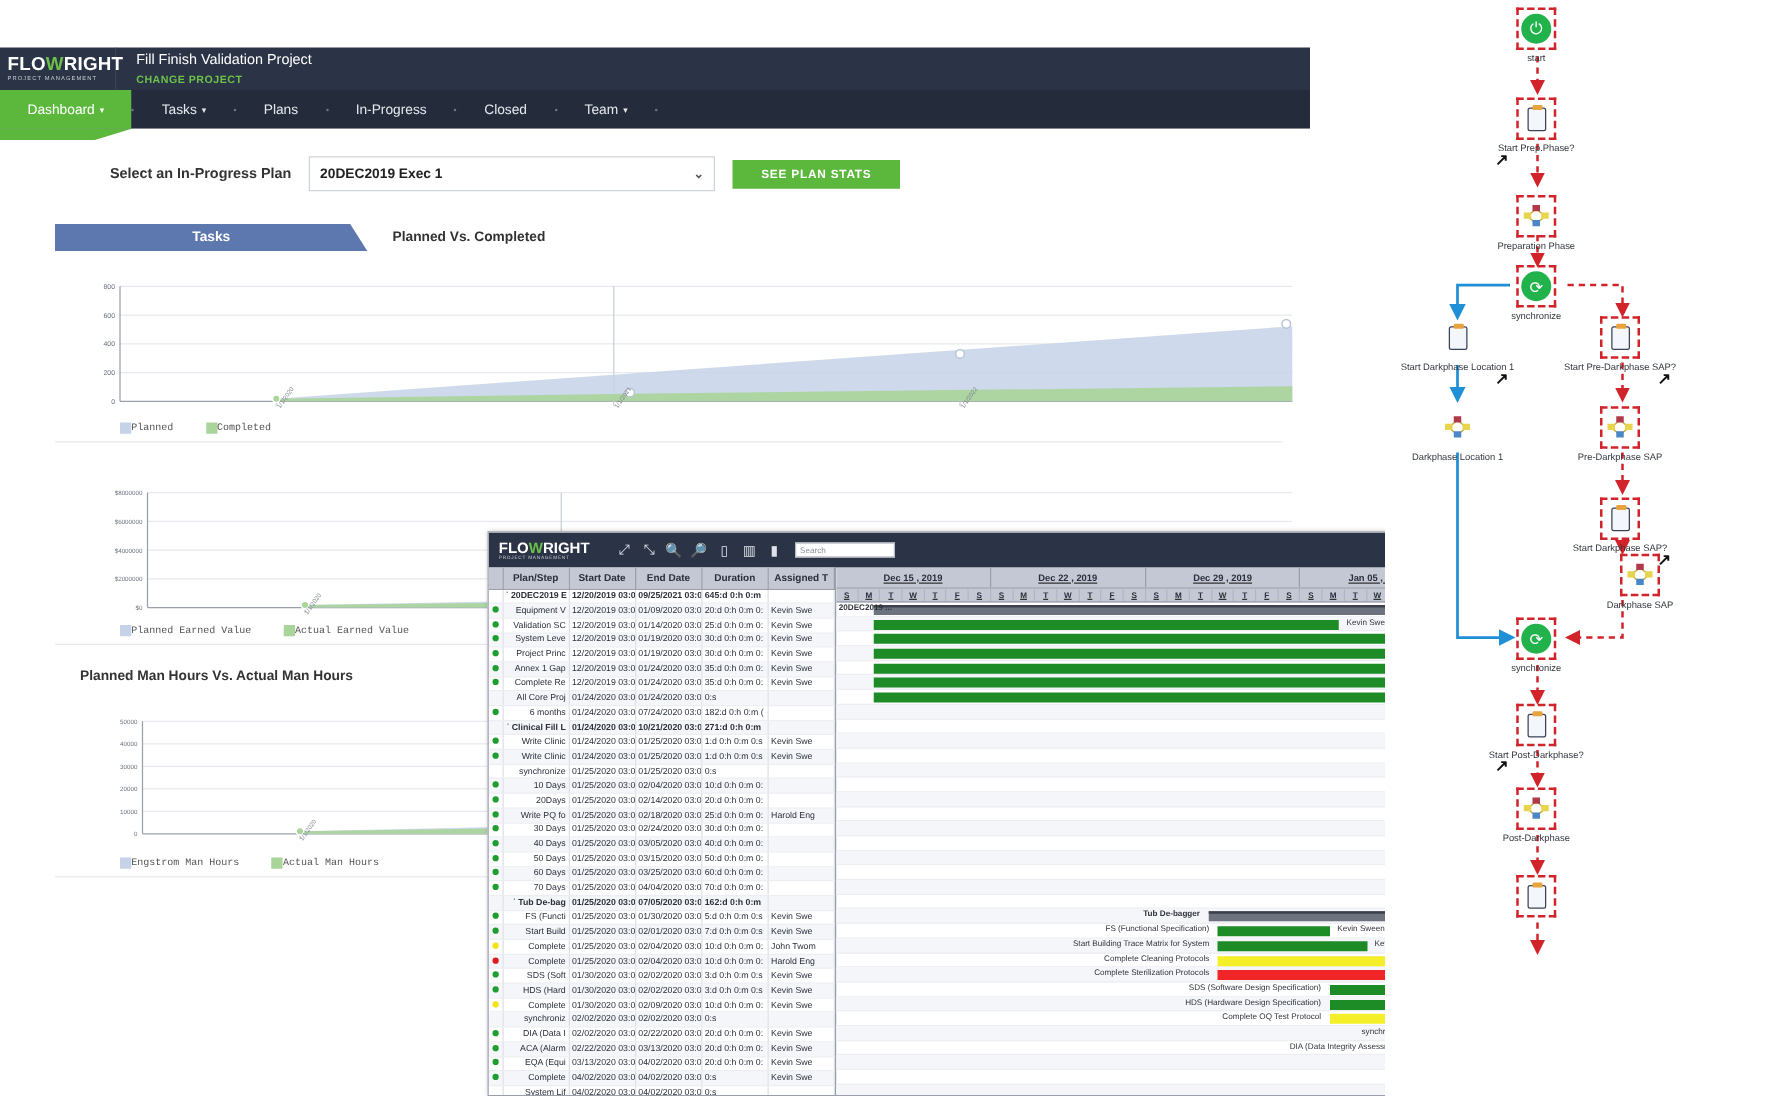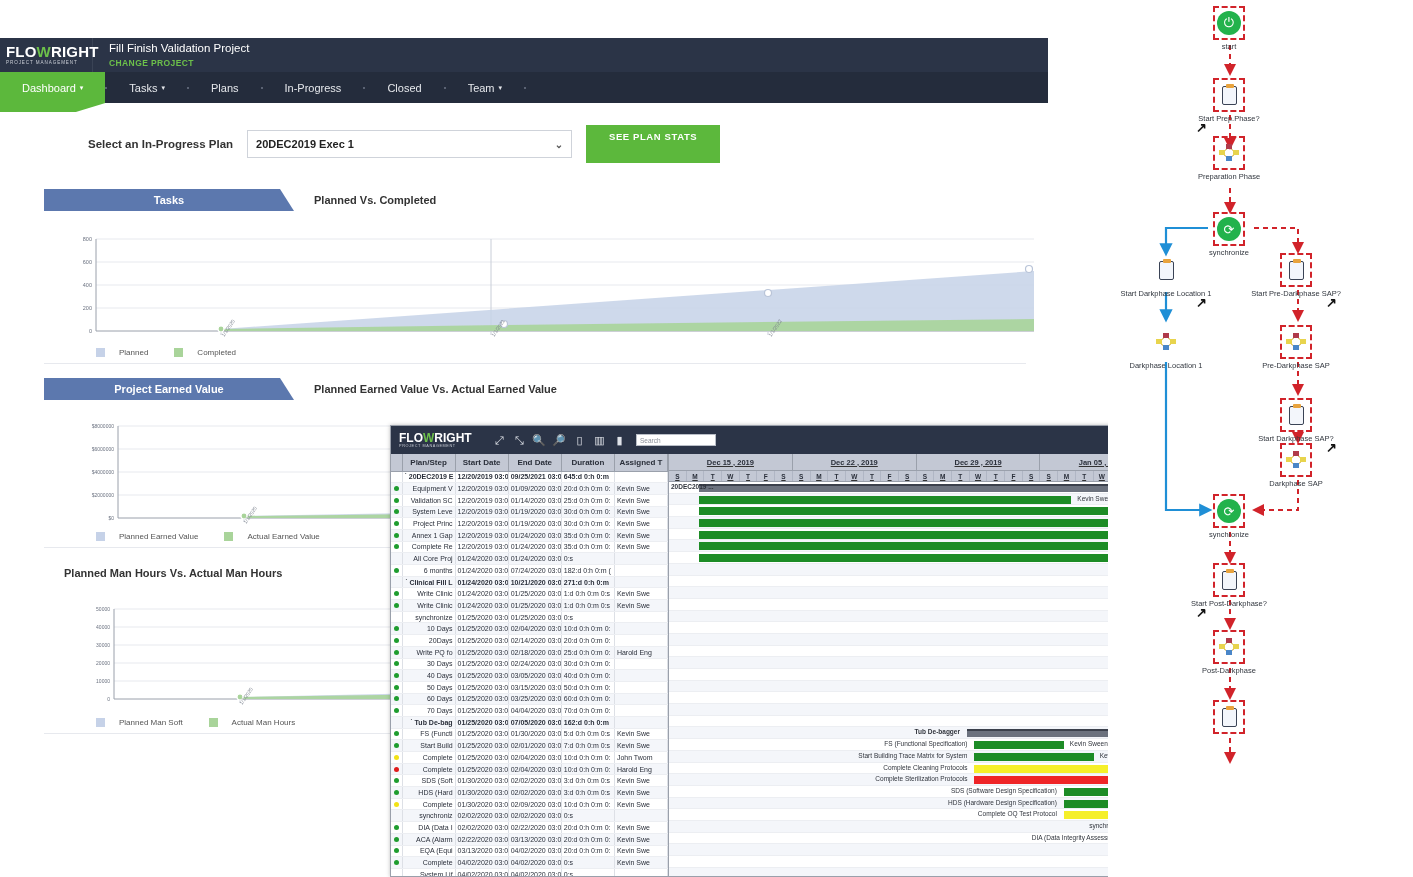--- a/index.html
+++ b/index.html
@@ -38,36 +38,36 @@
 
   .planrow { display:flex; align-items:center; gap:14px; margin-bottom:26px; }
   .planlabel { font-size:11.5px; color:#333; font-weight:bold;margin-left:44px; }
   .planselect {
     width:325px; height:25px; border:1px solid #cfd3da; background:#fff;
     display:flex; align-items:center; justify-content:space-between; padding:13px 8px;
     font-size:11px; font-weight:bold; color:#222;
   }
   .planselect .chev { color:#555; font-size:10px; }
   .statsbtn {
-    width:134px; height:38px; background:#5cb83c; color:#fff; border:0;
+    width:134px; height:23px; background:#5cb83c; color:#fff; border:0;
     font-size:9.5px; font-weight:bold; letter-spacing:.6px; text-align:center; line-height:23px;
   }
 
   .panel { margin-bottom:14px; }
   .panel-head { display:flex; align-items:center; height:22px; }
   .panel-tab {
     width:250px; height:22px; background:#5c78ae; color:#fff; font-size:11px; font-weight:bold;
     display:flex; align-items:center; justify-content:center;
     clip-path:polygon(0 0, calc(100% - 14px) 0, 100% 100%, 0 100%);
   }
   .panel-sub { font-size:11px; color:#333; font-weight:bold; margin-left:20px; }
   .chart-box { border-bottom:1px solid #e7e9ee; padding:10px 0 6px 0; position:relative; }
   .chart-svg { display:block; }
   .legend { display:flex; gap:26px; padding-left:52px; margin-top:2px; }
-  .legend-item { display:flex; align-items:center; gap:14px; font-size:8px; color:#555; }
+  .legend-item { display:flex; align-items:center; gap:0; font-size:8px; color:#555;font-family:Liberation Mono, monospace; }
   .sw { width:9px; height:9px; display:inline-block; }
   .sw.planned { background:#c6d2e8; }
   .sw.actual  { background:#a9d49a; }
 
   
   #gantt {
     position:absolute; left:390px; top:425px; width:1023px; height:452px;
     background:#fff; border:1px solid #9aa0ab; overflow:hidden;
     box-shadow:0 0 4px rgba(0,0,0,.25);
   }
@@ -238,24 +238,20 @@
             </span>
           <span class="legend-item">
               <i class="sw actual"></i>
               <span>Completed</span>
             </span>
         </div>
       </div>
     </div>
 
     <div class="panel">
-      <div class="panel-head">
-        <div class="panel-tab">Project Earned Value</div>
-        <div class="panel-sub">Planned Earned Value Vs. Actual Earned Value</div>
-      </div>
       <div class="chart-box">
         <svg class="chart-svg" width="990" height="120">
           <g font-size="5" fill="#6b7280" text-anchor="end" font-family="Liberation Sans, sans-serif">
             <text x="70" y="18">$8000000</text>
               <text x="70" y="41">$6000000</text>
             <text x="70" y="64">$4000000</text>
               <text x="70" y="87">$2000000</text>
               <text x="70" y="110">$0</text>
           </g>
           <g stroke="#e7e9ee">
@@ -316,21 +312,21 @@
               <line x1="400" y1="15" x2="400" y2="109"></line>
             </g>
           <polygon points="196,103 990,86 990,105 196,105" fill="#c6d2e8" opacity=".85"></polygon>
           <polygon points="196,103 990,92 990,105 196,105" fill="#a9d49a" opacity=".9"></polygon>
           <circle cx="196" cy="103" r="3" fill="#a9d49a" stroke="#fff" stroke-width="1.2"></circle>
           <text transform="translate(198,111) rotate(-55)" font-size="5" fill="#7a808c" font-family="Liberation Sans, sans-serif">1/1/2020</text>
         </svg>
         <div class="legend">
           <span class="legend-item">
               <i class="sw planned"></i>
-              <span>Planned Man Soft</span>
+              <span>Engstrom Man Hours</span>
             </span>
           <span class="legend-item">
               <i class="sw actual"></i>
               <span>Actual Man Hours</span>
             </span>
         </div>
       </div>
     </div>
 
   </div>
@@ -865,21 +861,21 @@
           <div class="circle-green">⏻</div>
         </div>
         <div class="fl-lab" style="left: -60px; top: 36px; width: 152px;">start</div>
       </div>
       <div class="fl-node" style="left: 105px; top: 78px;">
         <div class="fl-box">
           <div class="clipboard"></div>
         </div>
         <div class="fl-lab" style="left: -60px; top: 36px; width: 152px;">Start Prep.Phase?</div>
       </div>
-      <div class="fl-node" style="left: 105px; top: 136px;">
+      <div class="fl-node" style="left: 105px; top: 156px;">
         <div class="fl-box">
           <svg width="22" height="20">
             <line x1="11" y1="4" x2="4" y2="10" stroke="#c9a227" stroke-width="1"></line>
             <line x1="11" y1="4" x2="18" y2="10" stroke="#c9a227" stroke-width="1"></line>
             <line x1="4" y1="10" x2="11" y2="16" stroke="#c9a227" stroke-width="1"></line>
             <line x1="18" y1="10" x2="11" y2="16" stroke="#c9a227" stroke-width="1"></line>
             <rect x="8" y="1" width="6" height="5" fill="#b03a4a"></rect>
             <rect x="1" y="7" width="6" height="5" fill="#e8d44d"></rect>
             <rect x="15" y="7" width="6" height="5" fill="#e8d44d"></rect>
             <rect x="8" y="13" width="6" height="5" fill="#4a86c8"></rect>
@@ -934,21 +930,21 @@
           </svg>
         </div>
         <div class="fl-lab" style="left: -60px; top: 36px; width: 152px;">Pre-Darkphase SAP</div>
       </div>
       <div class="fl-node" style="left: 172px; top: 398px;">
         <div class="fl-box">
           <div class="clipboard"></div>
         </div>
         <div class="fl-lab" style="left: -60px; top: 36px; width: 152px;">Start Darkphase SAP?</div>
       </div>
-      <div class="fl-node" style="left: 172px; top: 443px;">
+      <div class="fl-node" style="left: 188px; top: 443px;">
         <div class="fl-box">
           <svg width="22" height="20">
             <line x1="11" y1="4" x2="4" y2="10" stroke="#c9a227" stroke-width="1"></line>
             <line x1="11" y1="4" x2="18" y2="10" stroke="#c9a227" stroke-width="1"></line>
             <line x1="4" y1="10" x2="11" y2="16" stroke="#c9a227" stroke-width="1"></line>
             <line x1="18" y1="10" x2="11" y2="16" stroke="#c9a227" stroke-width="1"></line>
             <rect x="8" y="1" width="6" height="5" fill="#b03a4a"></rect>
             <rect x="1" y="7" width="6" height="5" fill="#e8d44d"></rect>
             <rect x="15" y="7" width="6" height="5" fill="#e8d44d"></rect>
             <rect x="8" y="13" width="6" height="5" fill="#4a86c8"></rect>

